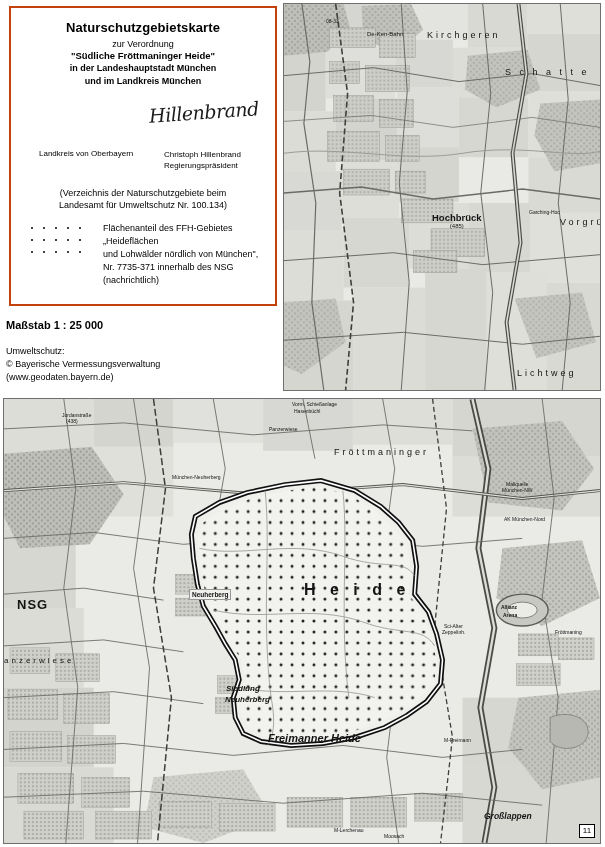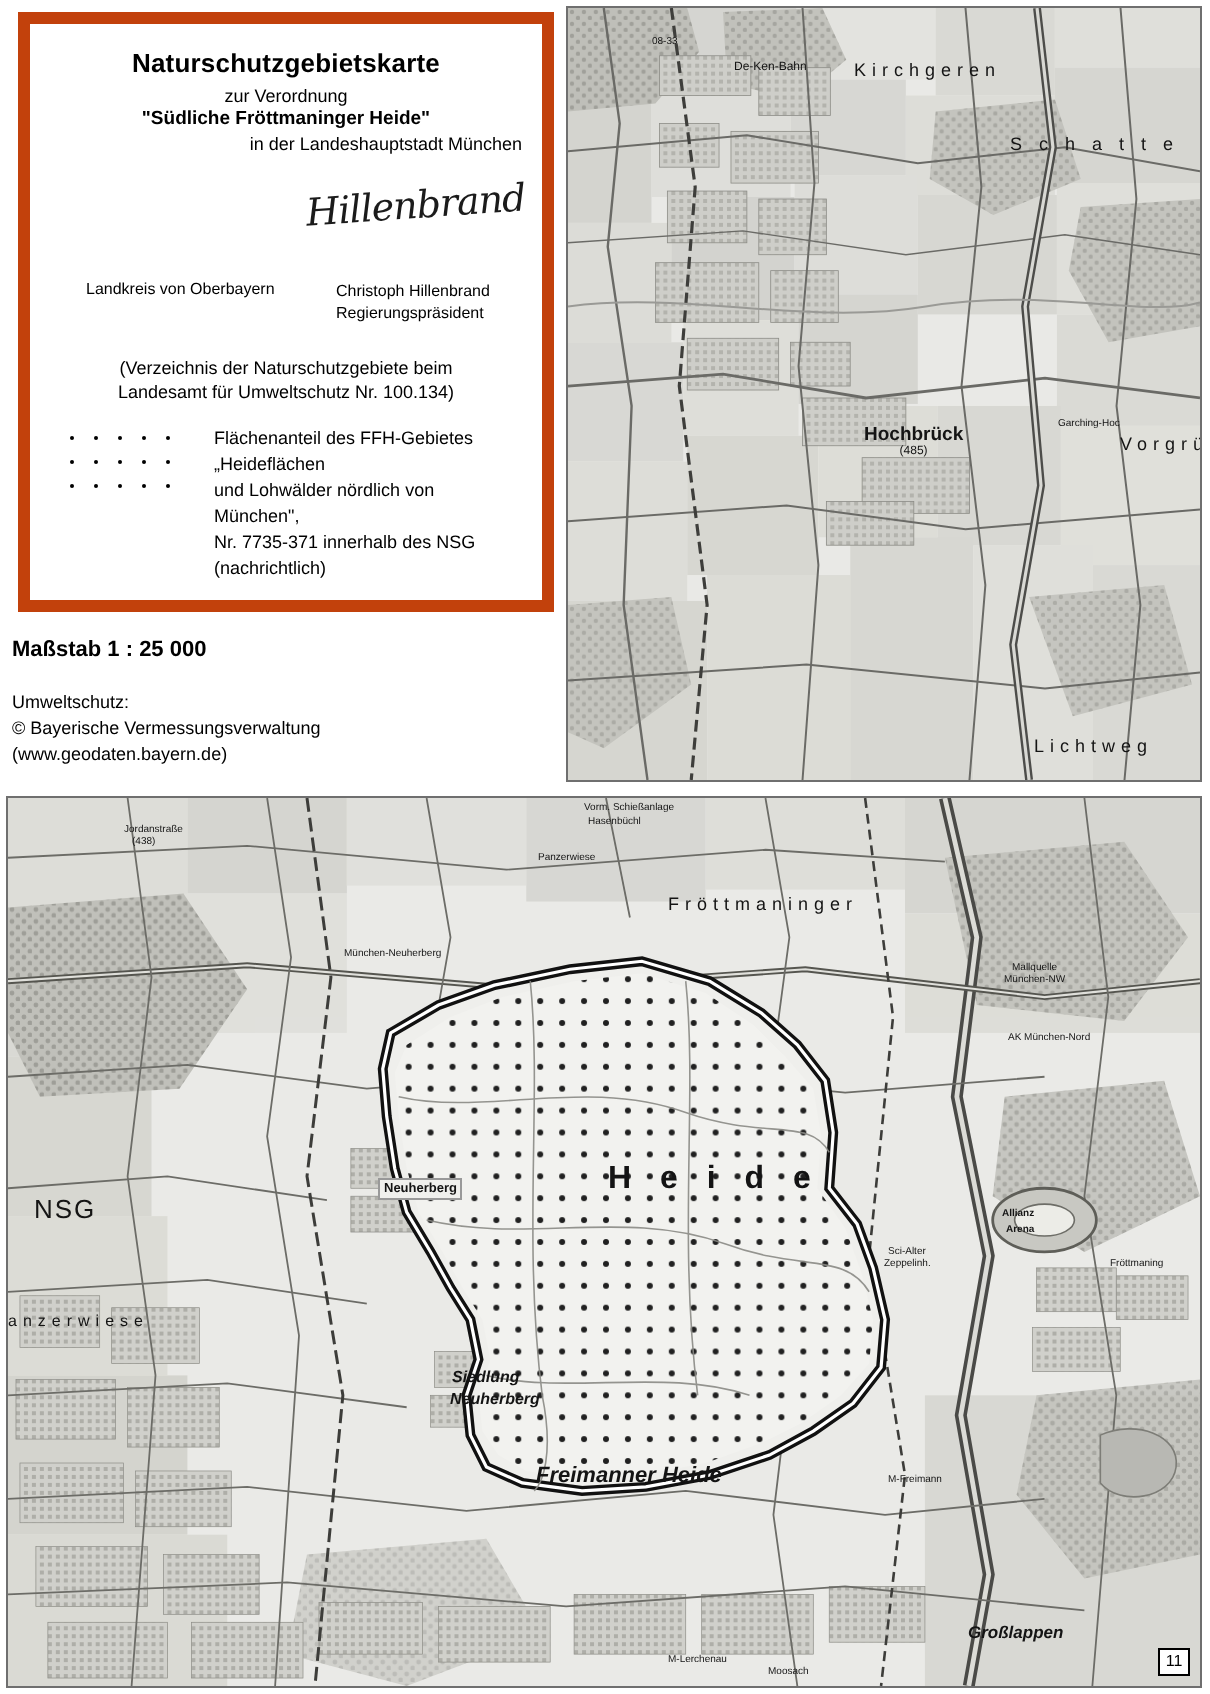--- a/index.html
+++ b/index.html
@@ -46,21 +46,21 @@
 
   .mapcanvas { position: absolute; left: 0; top: 0; width: 100%; height: 100%; }
 
   
   #title-box {
     position: absolute;
     left: 9px;
     top: 6px;
     width: 268px;
     height: 300px;
-    border: 6px solid #c2410c;
+    border: 2px solid #c2410c;
     background: #fff;
     box-sizing: border-box;
     padding: 8px 10px;
   }
   #title-box .t1 {
     text-align: center;
     font-size: 13px;
     font-weight: bold;
     letter-spacing: .1px;
     margin-top: 4px;
@@ -70,24 +70,25 @@
     font-size: 9px;
     margin-top: 4px;
   }
   #title-box .t3 {
     text-align: center;
     font-size: 9.5px;
     font-weight: bold;
     margin-top: 1px;
   }
   #title-box .t4 {
-    text-align: right;
+    text-align: center;
     font-size: 9px;
     margin-top: 1px;
     line-height: 12px;
+    font-weight: bold;
   }
   .sig-wrap {
     position: relative;
     height: 46px;
     margin-top: 16px;
   }
   .signature {
     position: absolute;
     left: 128px;
     top: -2px;
@@ -480,21 +481,21 @@
 
       <path d="M548,320 C566,312 588,320 586,336 C584,352 558,356 548,344 Z" fill="#b8b8b3" stroke="#7d7d77" stroke-width="0.8"></path>
     </svg>
 
     <div class="mlabel lbl-wide" style="left:330px; top:48px;">Fröttmaninger</div>
     <div class="mlabel lbl-heide" style="left:300px; top:182px;">H e i d e</div>
     <div class="mlabel" style="left:185px; top:190px; font-size:6.5px; font-weight:bold; background:#f0f0ed; padding:1px 2px; border:0.5px solid #999;">Neuherberg</div>
     <div class="mlabel lbl-it" style="left:222px; top:285px;">Siedlung</div>
     <div class="mlabel lbl-it" style="left:221px; top:296px;">Neuherberg</div>
     <div class="mlabel" style="left:264px; top:333px; font-size:11px; font-style:italic; font-weight:bold;">Freimanner Heide</div>
-    <div class="mlabel" style="left:13px; top:198px; font-size:13px; font-weight:normal; letter-spacing:1px;">NSG</div>
+    <div class="mlabel" style="left:13px; top:198px; font-size:13px; font-weight:bold; letter-spacing:1px;">NSG</div>
     <div class="mlabel lbl-wide" style="left:0px; top:257px; font-size:8px;">anzerwiese</div>
     <div class="mlabel lbl-xs" style="left:168px; top:75px;">München-Neuherberg</div>
     <div class="mlabel lbl-xs" style="left:497px; top:205px; font-weight:bold;">Allianz</div>
     <div class="mlabel lbl-xs" style="left:499px; top:213px; font-weight:bold;">Arena</div>
     <div class="mlabel" style="left:480px; top:412px; font-size:8.5px; font-style:italic; font-weight:bold;">Großlappen</div>
     <div class="mlabel lbl-xs" style="left:551px; top:230px;">Fröttmaning</div>
     <div class="mlabel lbl-xs" style="left:58px; top:13px;">Jordanstraße</div>
     <div class="mlabel lbl-xs" style="left:62px; top:19px;">(438)</div>
     <div class="mlabel lbl-xs" style="left:265px; top:27px;">Panzerwiese</div>
     <div class="mlabel lbl-xs" style="left:288px; top:2px;">Vorm. Schießanlage</div>
@@ -509,20 +510,21 @@
     <div class="mlabel lbl-xs" style="left:380px; top:434px;">Moosach</div>
 
     <div class="corner-num">11</div>
   </div>
 
   <div id="title-box">
     <div class="t1">Naturschutzgebietskarte</div>
     <div class="t2">zur Verordnung</div>
     <div class="t3">"Südliche Fröttmaninger Heide"</div>
     <div class="t4">in der Landeshauptstadt München</div>
+    <div class="t4">und im Landkreis München</div>
 
     <div class="sig-wrap">
       <div class="signature">Hillenbrand</div>
     </div>
 
     <div class="sig-row">
       <div class="sig-left">Landkreis von Oberbayern</div>
       <div class="sig-right">
         <span>Christoph Hillenbrand</span><br>
         <span>Regierungspräsident</span>

